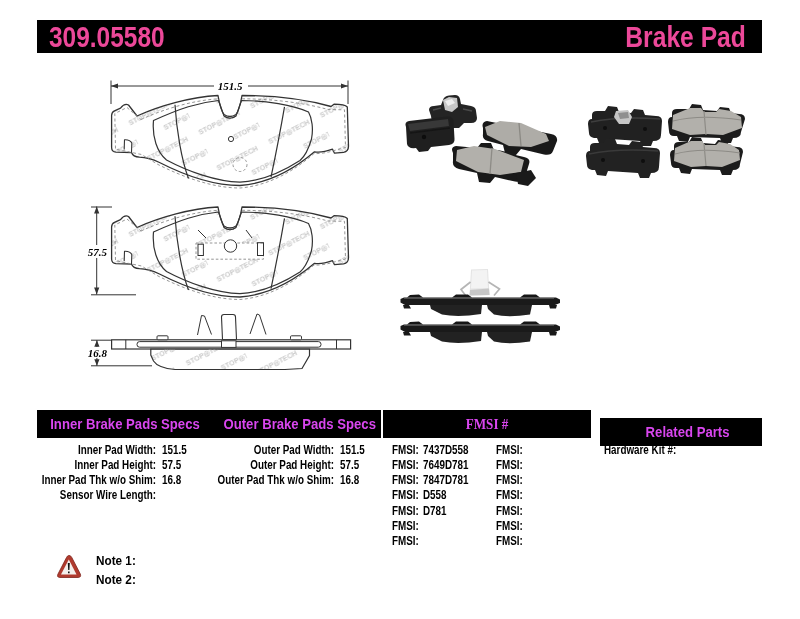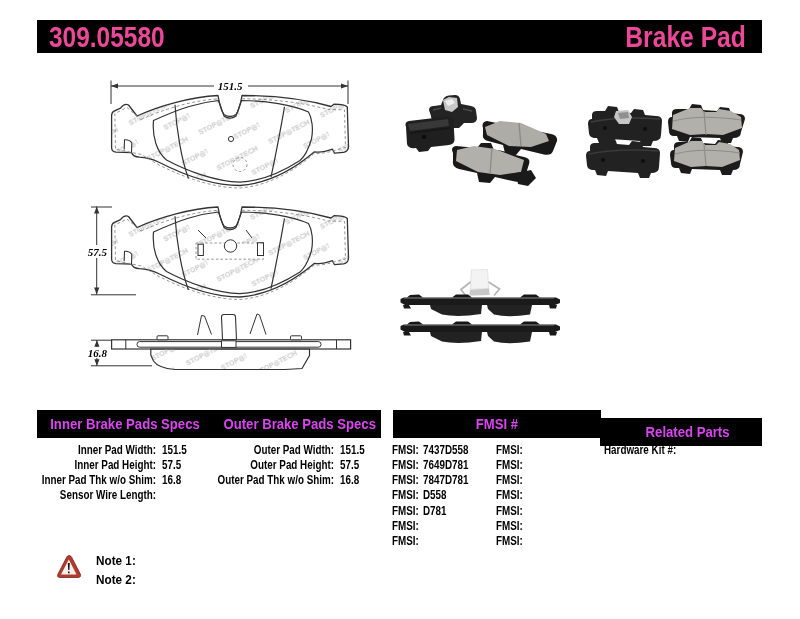--- a/index.html
+++ b/index.html
@@ -19,21 +19,21 @@
 
   <div class="hdr">
     <span class="l">309.05580</span>
     <span class="r">Brake Pad</span>
   </div>
 
   <div class="bar" style="left:37px;width:344px;">
     <span style="position:absolute;left:0;top:0;width:176px;">Inner Brake Pads Specs</span>
     <span style="position:absolute;left:176px;top:0;width:168px;">Outer Brake Pads Specs</span>
   </div>
-  <div class="bar" style="left:393px;width:208px;"><span style="width:208px;">FMSI #</span></div>
+  <div class="bar" style="left:383px;width:208px;font-family:Liberation Serif, serif;"><span style="width:208px;">FMSI #</span></div>
   <div class="bar" style="left:600px;width:162px;margin-top:8px;"><span style="width:162px;padding-left:7px;">Related Parts</span></div>
 
   <div class="t ra" style="left:6px;top:442.5px;width:150px;">Inner Pad Width:
 Inner Pad Height:
 Inner Pad Thk w/o Shim:
 Sensor Wire Length:</div>
   <div class="t" style="left:161.5px;top:442.5px;">151.5
 57.5
 16.8</div>
   <div class="t ra" style="left:184px;top:442.5px;width:150px;">Outer Pad Width:

